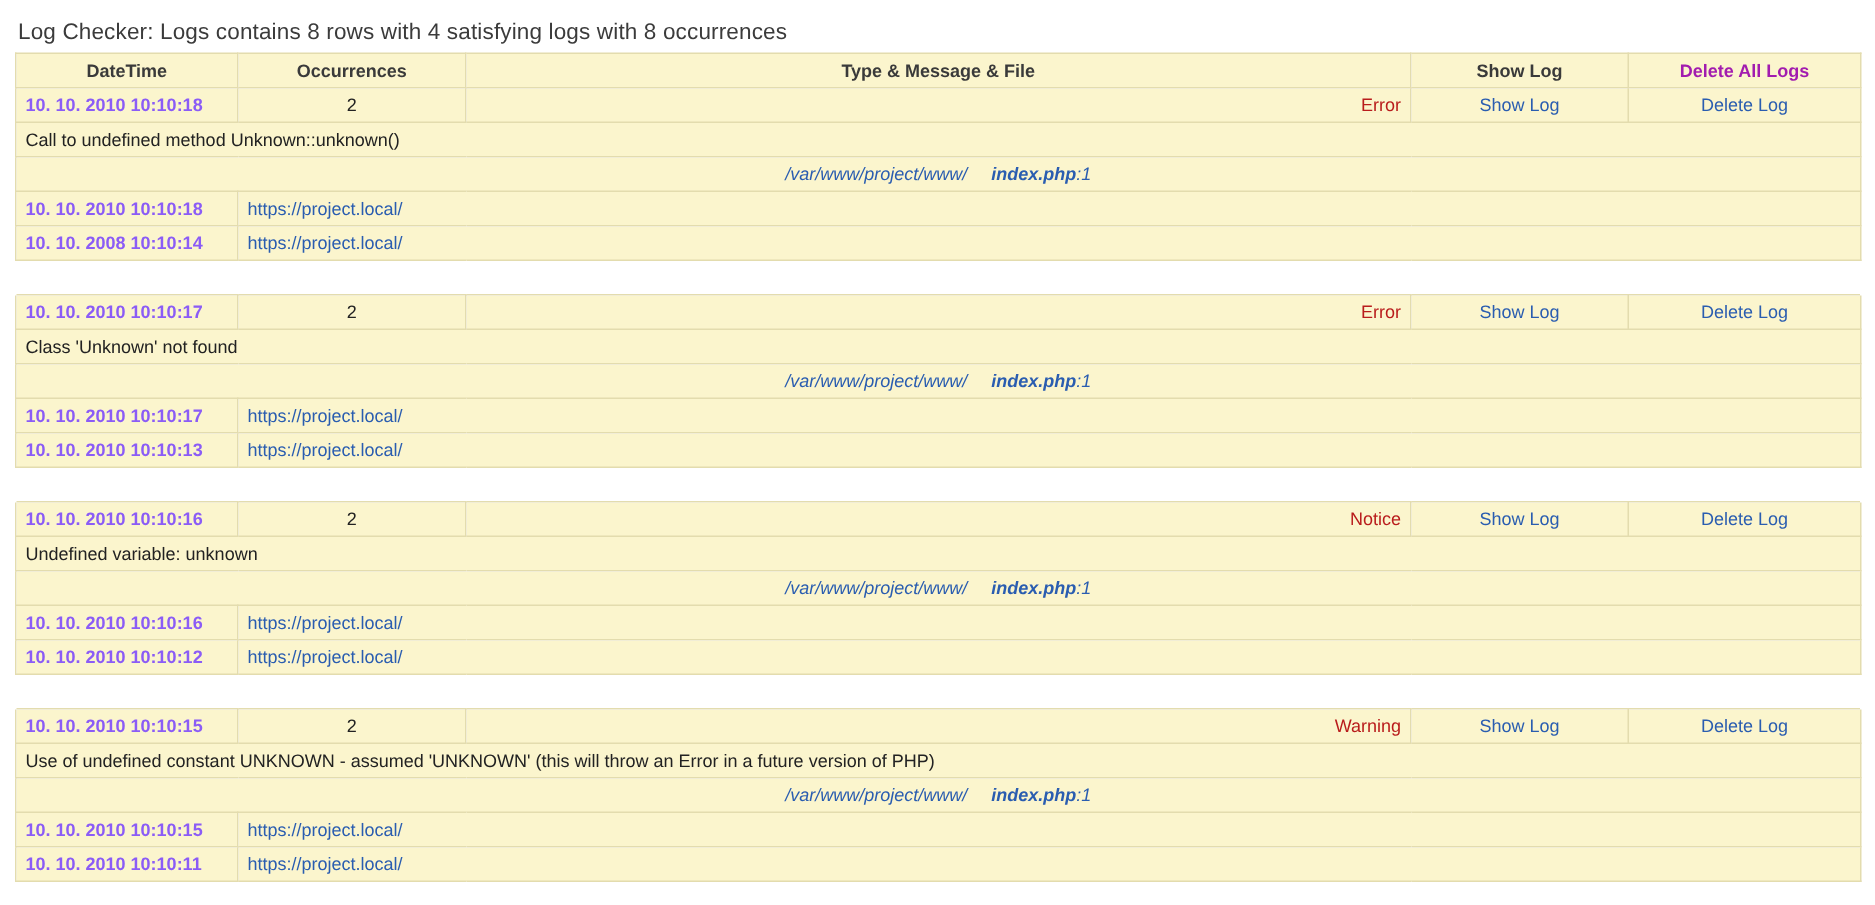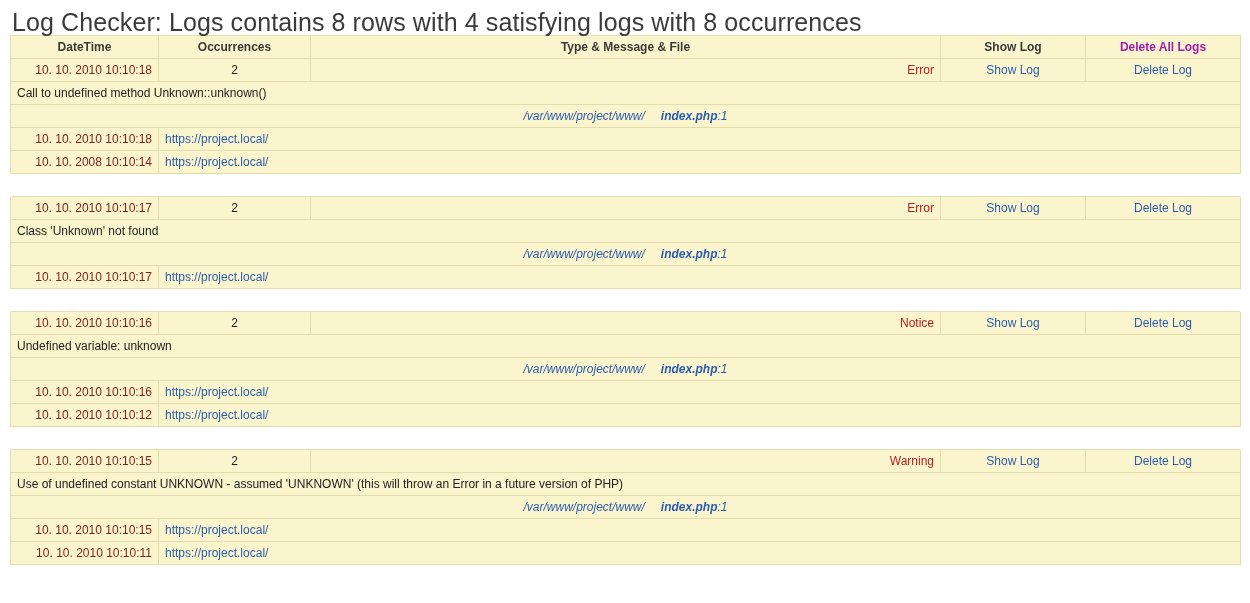--- a/index.html
+++ b/index.html
@@ -8,21 +8,21 @@
     background: #ffffff;
   }
   body {
     width: 1250px;
     height: 603px;
     font-family: "Liberation Sans", sans-serif;
     color: #222222;
     overflow: hidden;
   }
   #page-title {
-    font-size: 25px;
+    font-size: 15px;
     font-weight: normal;
     color: #3b3b3b;
     margin: 0;
     padding: 9px 0 0 12px;
     letter-spacing: 0.1px;
     line-height: 26px;
   }
   .table-wrap {
     padding: 0 8px 0 10px;
   }
@@ -56,21 +56,21 @@
   thead th.link-head {
     color: #a21caf;
     margin-left: 48px;
   }
   .c-datetime { width: 148px; text-align: center; }
   .c-occ      { width: 152px; text-align: center; }
   .c-type     { width: 630px; text-align: center; }
   .c-show     { width: 145px; text-align: center; }
   .c-delete   { width: 155px; text-align: center; }
 
-  td.dt-cell   { text-align: right; color: #7f1d1d; }
+  td.dt-cell   { text-align: left; color: #8b5cf6; font-weight: bold; }
   td.occ-cell  { text-align: center; color: #222; }
   td.type-cell { text-align: right; font-weight: normal; color: #b91c1c; }
   td.msg-cell  { text-align: left; color: #222; }
   td.file-cell { text-align: center; }
   td.act-cell  { text-align: center; }
   td.url-cell  { text-align: left; }
 
   a.lnk {
     color: #2a5db0;
     text-decoration: none;
@@ -150,20 +150,24 @@
         <tr>
           <td class="msg-cell" colspan="5">Class 'Unknown' not found</td>
         </tr>
         <tr>
           <td class="file-cell" colspan="5"><span class="file-path"><span>/var/www/project/www/</span><span class="file-name">index.php</span><span>:1</span></span></td>
         </tr>
         <tr>
           <td class="dt-cell">10. 10. 2010 10:10:17</td>
           <td class="url-cell" colspan="4"><a class="lnk">https://project.local/</a></td>
         </tr>
+        <tr>
+          <td class="dt-cell">10. 10. 2010 10:10:13</td>
+          <td class="url-cell" colspan="4"><a class="lnk">https://project.local/</a></td>
+        </tr>
         <tr class="spacer-row">
           <td colspan="5"></td>
         </tr>
         <tr>
           <td class="dt-cell">10. 10. 2010 10:10:16</td>
           <td class="occ-cell">2</td>
           <td class="type-cell">Notice</td>
           <td class="act-cell"><a class="lnk">Show Log</a></td>
           <td class="act-cell"><a class="lnk">Delete Log</a></td>
         </tr>

